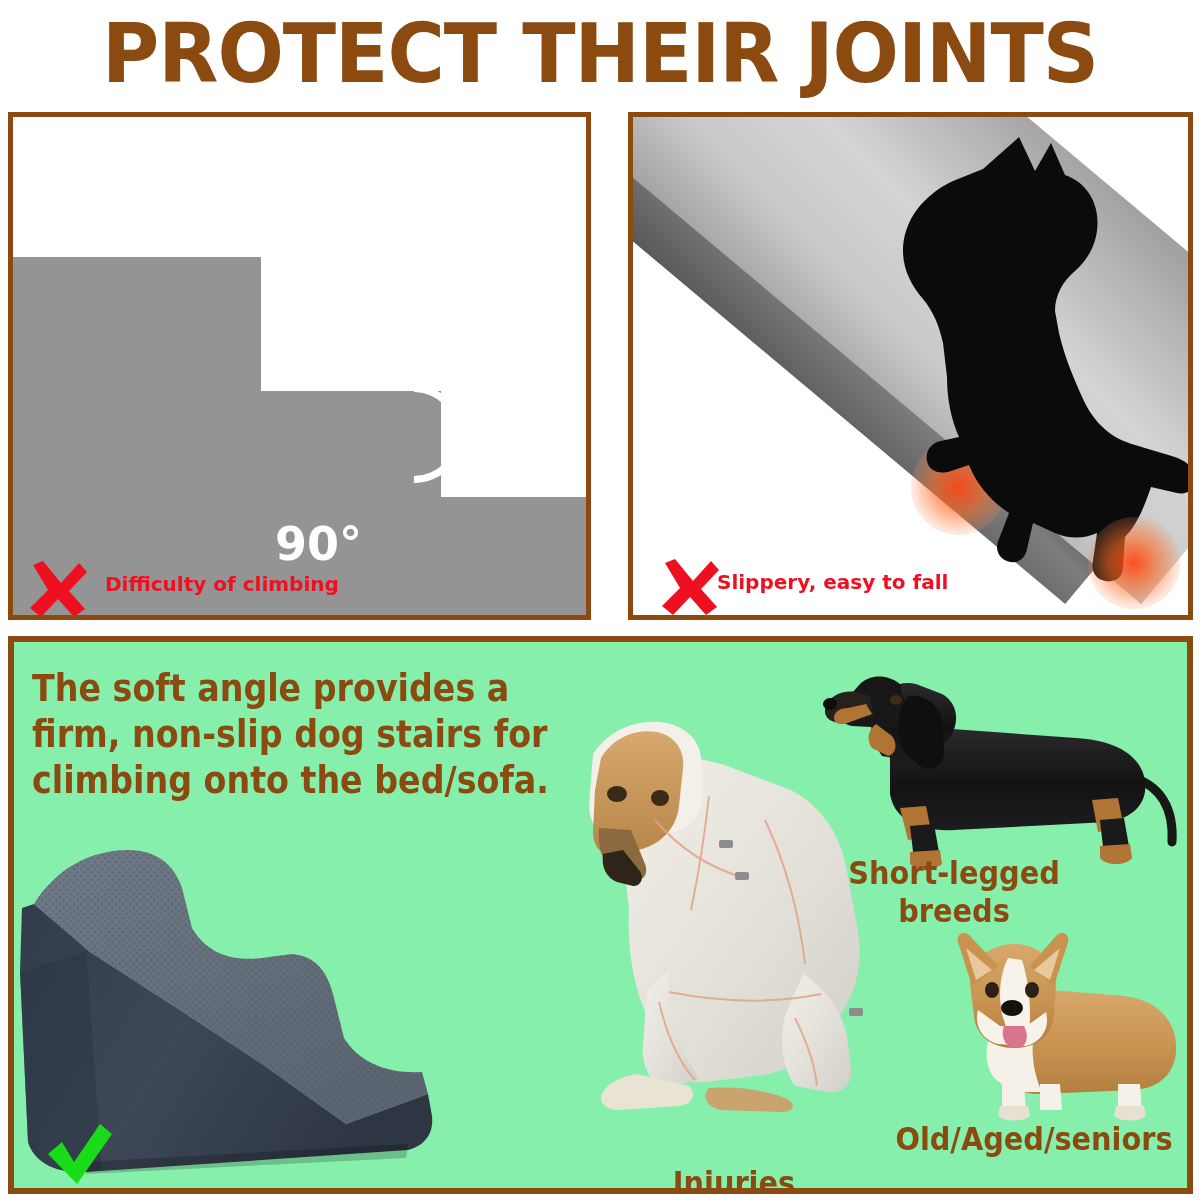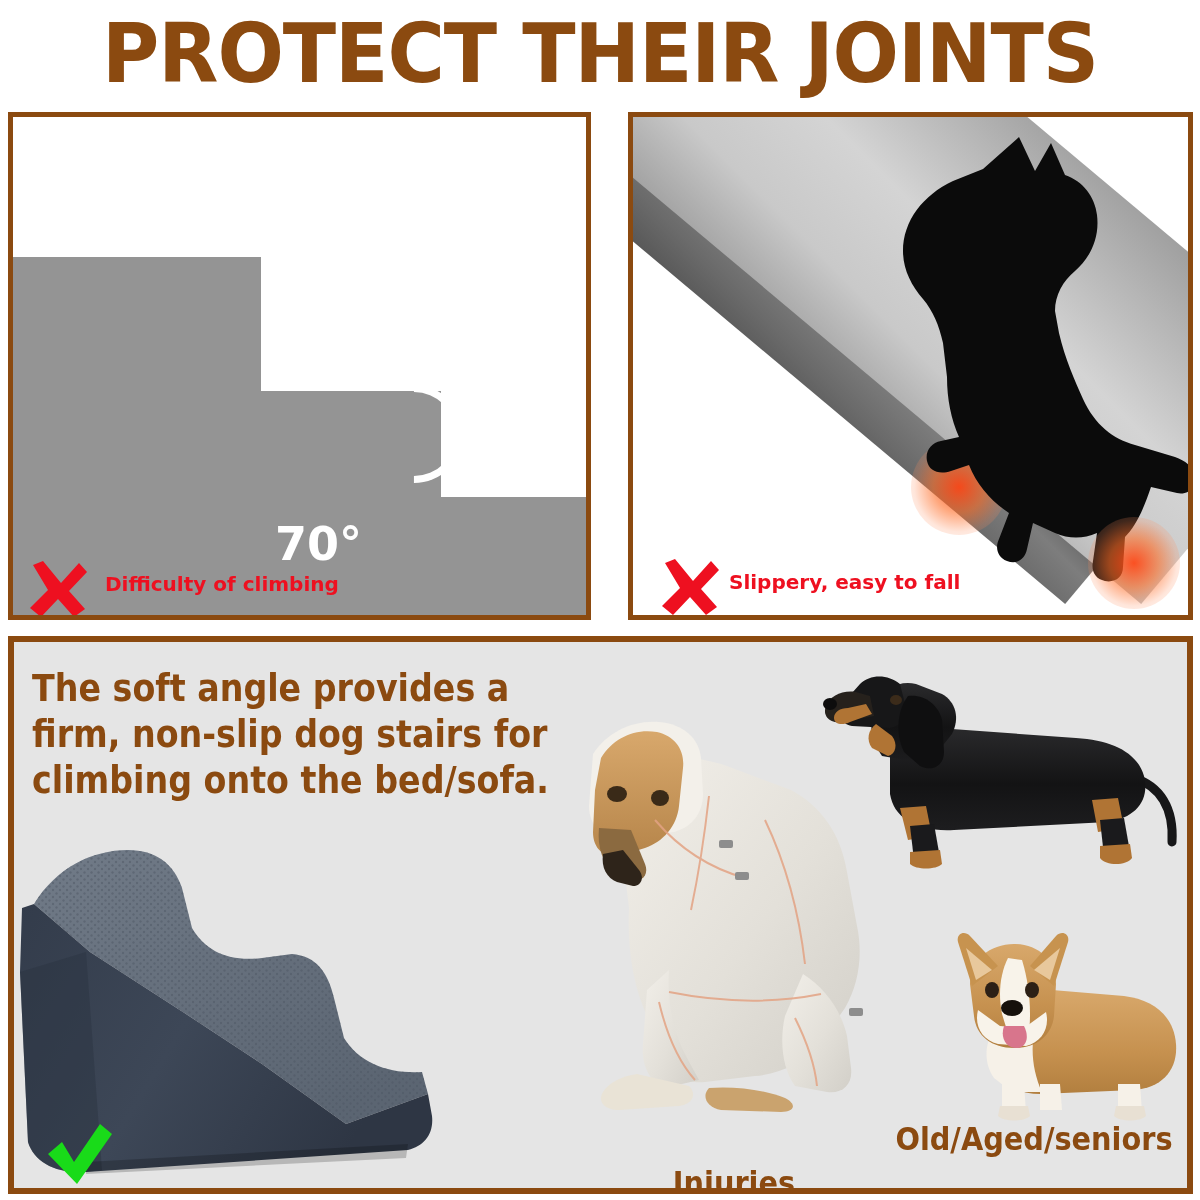--- a/index.html
+++ b/index.html
@@ -92,21 +92,21 @@
   .xmark{position:absolute;width:62px;height:60px;}
   .bad-caption{
     position:absolute;
     font-family:"DejaVu Sans","Liberation Sans",sans-serif;
     font-weight:bold;font-size:20px;color:#EE1020;white-space:nowrap;
   }
 
   
   #panel-bottom{
     position:absolute;left:8px;top:636px;width:1185px;height:558px;
-    border:6px solid #8B4A10;box-sizing:border-box;background:#e5e5e5;overflow:hidden;
+    border:6px solid #8B4A10;box-sizing:border-box;background:#86efac;overflow:hidden;
   }
   .headline{
     position:absolute;left:18px;top:24px;width:560px;
     font-family:"DejaVu Sans Condensed","DejaVu Sans","Liberation Sans",sans-serif;
     font-weight:bold;font-size:37px;line-height:46px;color:#8B4A10;
   }
   .label{
     position:absolute;
     font-family:"DejaVu Sans Condensed","DejaVu Sans","Liberation Sans",sans-serif;
     font-weight:bold;font-size:32px;line-height:38px;color:#8B4A10;
@@ -131,21 +131,21 @@
 
   <div class="title">PROTECT THEIR JOINTS</div>
 
   <div class="panel" id="panel-left">
     <div class="stairs-wrap">
       <div class="step" id="step-a"></div>
       <div class="step" id="step-b"></div>
       <div class="step" id="step-c"></div>
       <div class="step" id="step-base"></div>
       <div class="arc"></div>
-      <div class="deg-label">70°</div>
+      <div class="deg-label">90°</div>
     </div>
 
     <svg class="xmark" style="left:14px;top:442px;" viewBox="0 0 62 60">
       <path d="M6 6 L16 2 L34 24 L52 4 L60 13 L42 32 L58 50 L47 58 L31 40 L14 58 L3 49 L21 31 Z" fill="#EE1020"></path>
     </svg>
     <div class="bad-caption" style="left:92px;top:455px;">Difficulty of climbing</div>
   </div>
 
   <div class="panel" id="panel-right">
     <div class="ramp-wrap">
@@ -180,21 +180,21 @@
           C120 102 140 76 170 62
           L200 50 Z"></path>
       </svg>
 
       <div class="hot" id="hot-rear"></div>
     </div>
 
     <svg class="xmark" style="left:26px;top:440px;" viewBox="0 0 62 60">
       <path d="M6 6 L16 2 L34 24 L52 4 L60 13 L42 32 L58 50 L47 58 L31 40 L14 58 L3 49 L21 31 Z" fill="#EE1020"></path>
     </svg>
-    <div class="bad-caption" style="left:96px;top:453px;">Slippery, easy to fall</div>
+    <div class="bad-caption" style="left:84px;top:453px;">Slippery, easy to fall</div>
   </div>
 
   <div id="panel-bottom">
 
     <div class="headline">The soft angle provides a firm,
 non-slip dog stairs for
 climbing onto the bed/sofa.</div>
 
     <svg class="foam" viewBox="0 0 420 364">
       <defs>
@@ -368,17 +368,19 @@
       <ellipse cx="108" cy="76" rx="11" ry="8" fill="#15100b"></ellipse>
       <path fill="#d8758c" d="M100 94 C96 106 102 116 112 116 C122 116 126 106 120 94 Z"></path>
 
       <path fill="#f6f1e8" d="M98 152 L120 152 L122 180 L98 180 Z"></path>
       <path fill="#f6f1e8" d="M136 152 L156 152 L158 178 L136 178 Z"></path>
       <path fill="#f6f1e8" d="M214 152 L236 152 L238 180 L214 180 Z"></path>
       <path fill="#e8e0d3" d="M96 174 L124 174 L126 184 C120 190 100 190 94 184 Z"></path>
       <path fill="#e8e0d3" d="M212 174 L240 174 L242 184 C236 190 216 190 210 184 Z"></path>
     </svg>
 
+    <div class="label" id="label-short">Short-legged
+breeds</div>
     <div class="label" id="label-injuries">Injuries</div>
     <div class="label" id="label-old">Old/Aged/seniors</div>
 
   </div>
 </div>
 
 </body></html>

